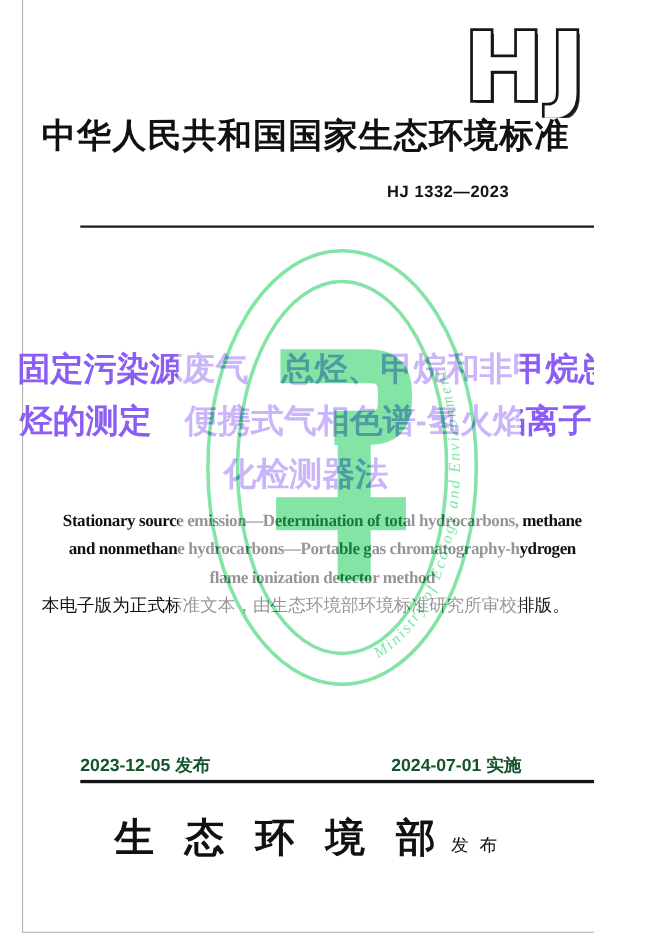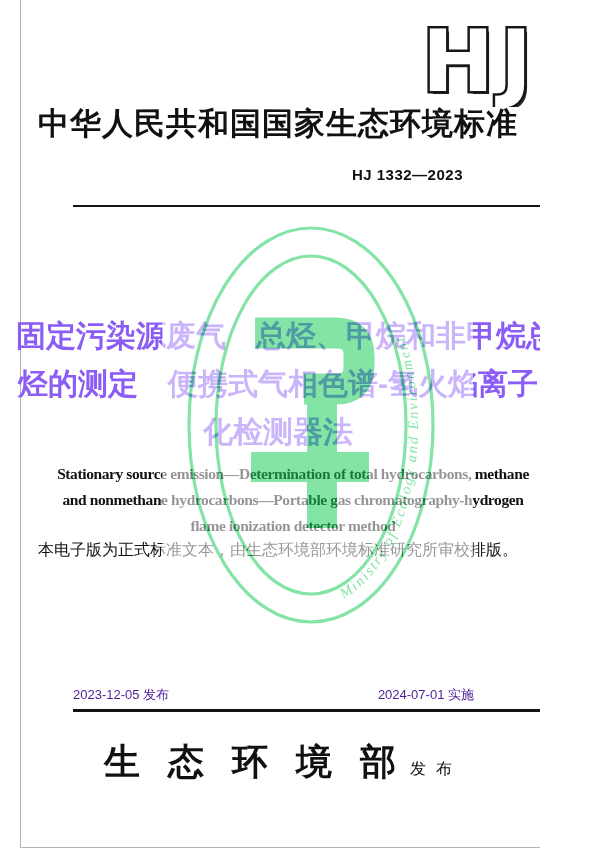--- a/index.html
+++ b/index.html
@@ -37,21 +37,21 @@
     font-family:"Liberation Serif", serif;font-weight:bold;
     font-size:15.5px;line-height:26px;letter-spacing:-0.4px;color:#111;white-space:nowrap;padding-left:15px;
   }
   .note-line{
     position:absolute;top:540px;left:0;width:100%;text-align:center;
     font-size:16px;color:#111;white-space:nowrap;
   }
   .dates{
     position:absolute;top:686px;left:57px;right:66px;
     display:flex;justify-content:space-between;
-    font-size:13px;font-weight:normal;color:#4c1d95;
+    font-size:16px;font-weight:bold;color:#14532d;
   }
   .publisher{
     position:absolute;top:738px;left:0;width:100%;
     display:flex;justify-content:center;align-items:baseline;gap:14px;
   }
   .pub-main{
     font-family:"Liberation Serif", serif;font-weight:bold;
     font-size:36px;letter-spacing:28px;margin-right:-28px;color:#111;white-space:nowrap;text-align:center;
   }
   .pub-label{

